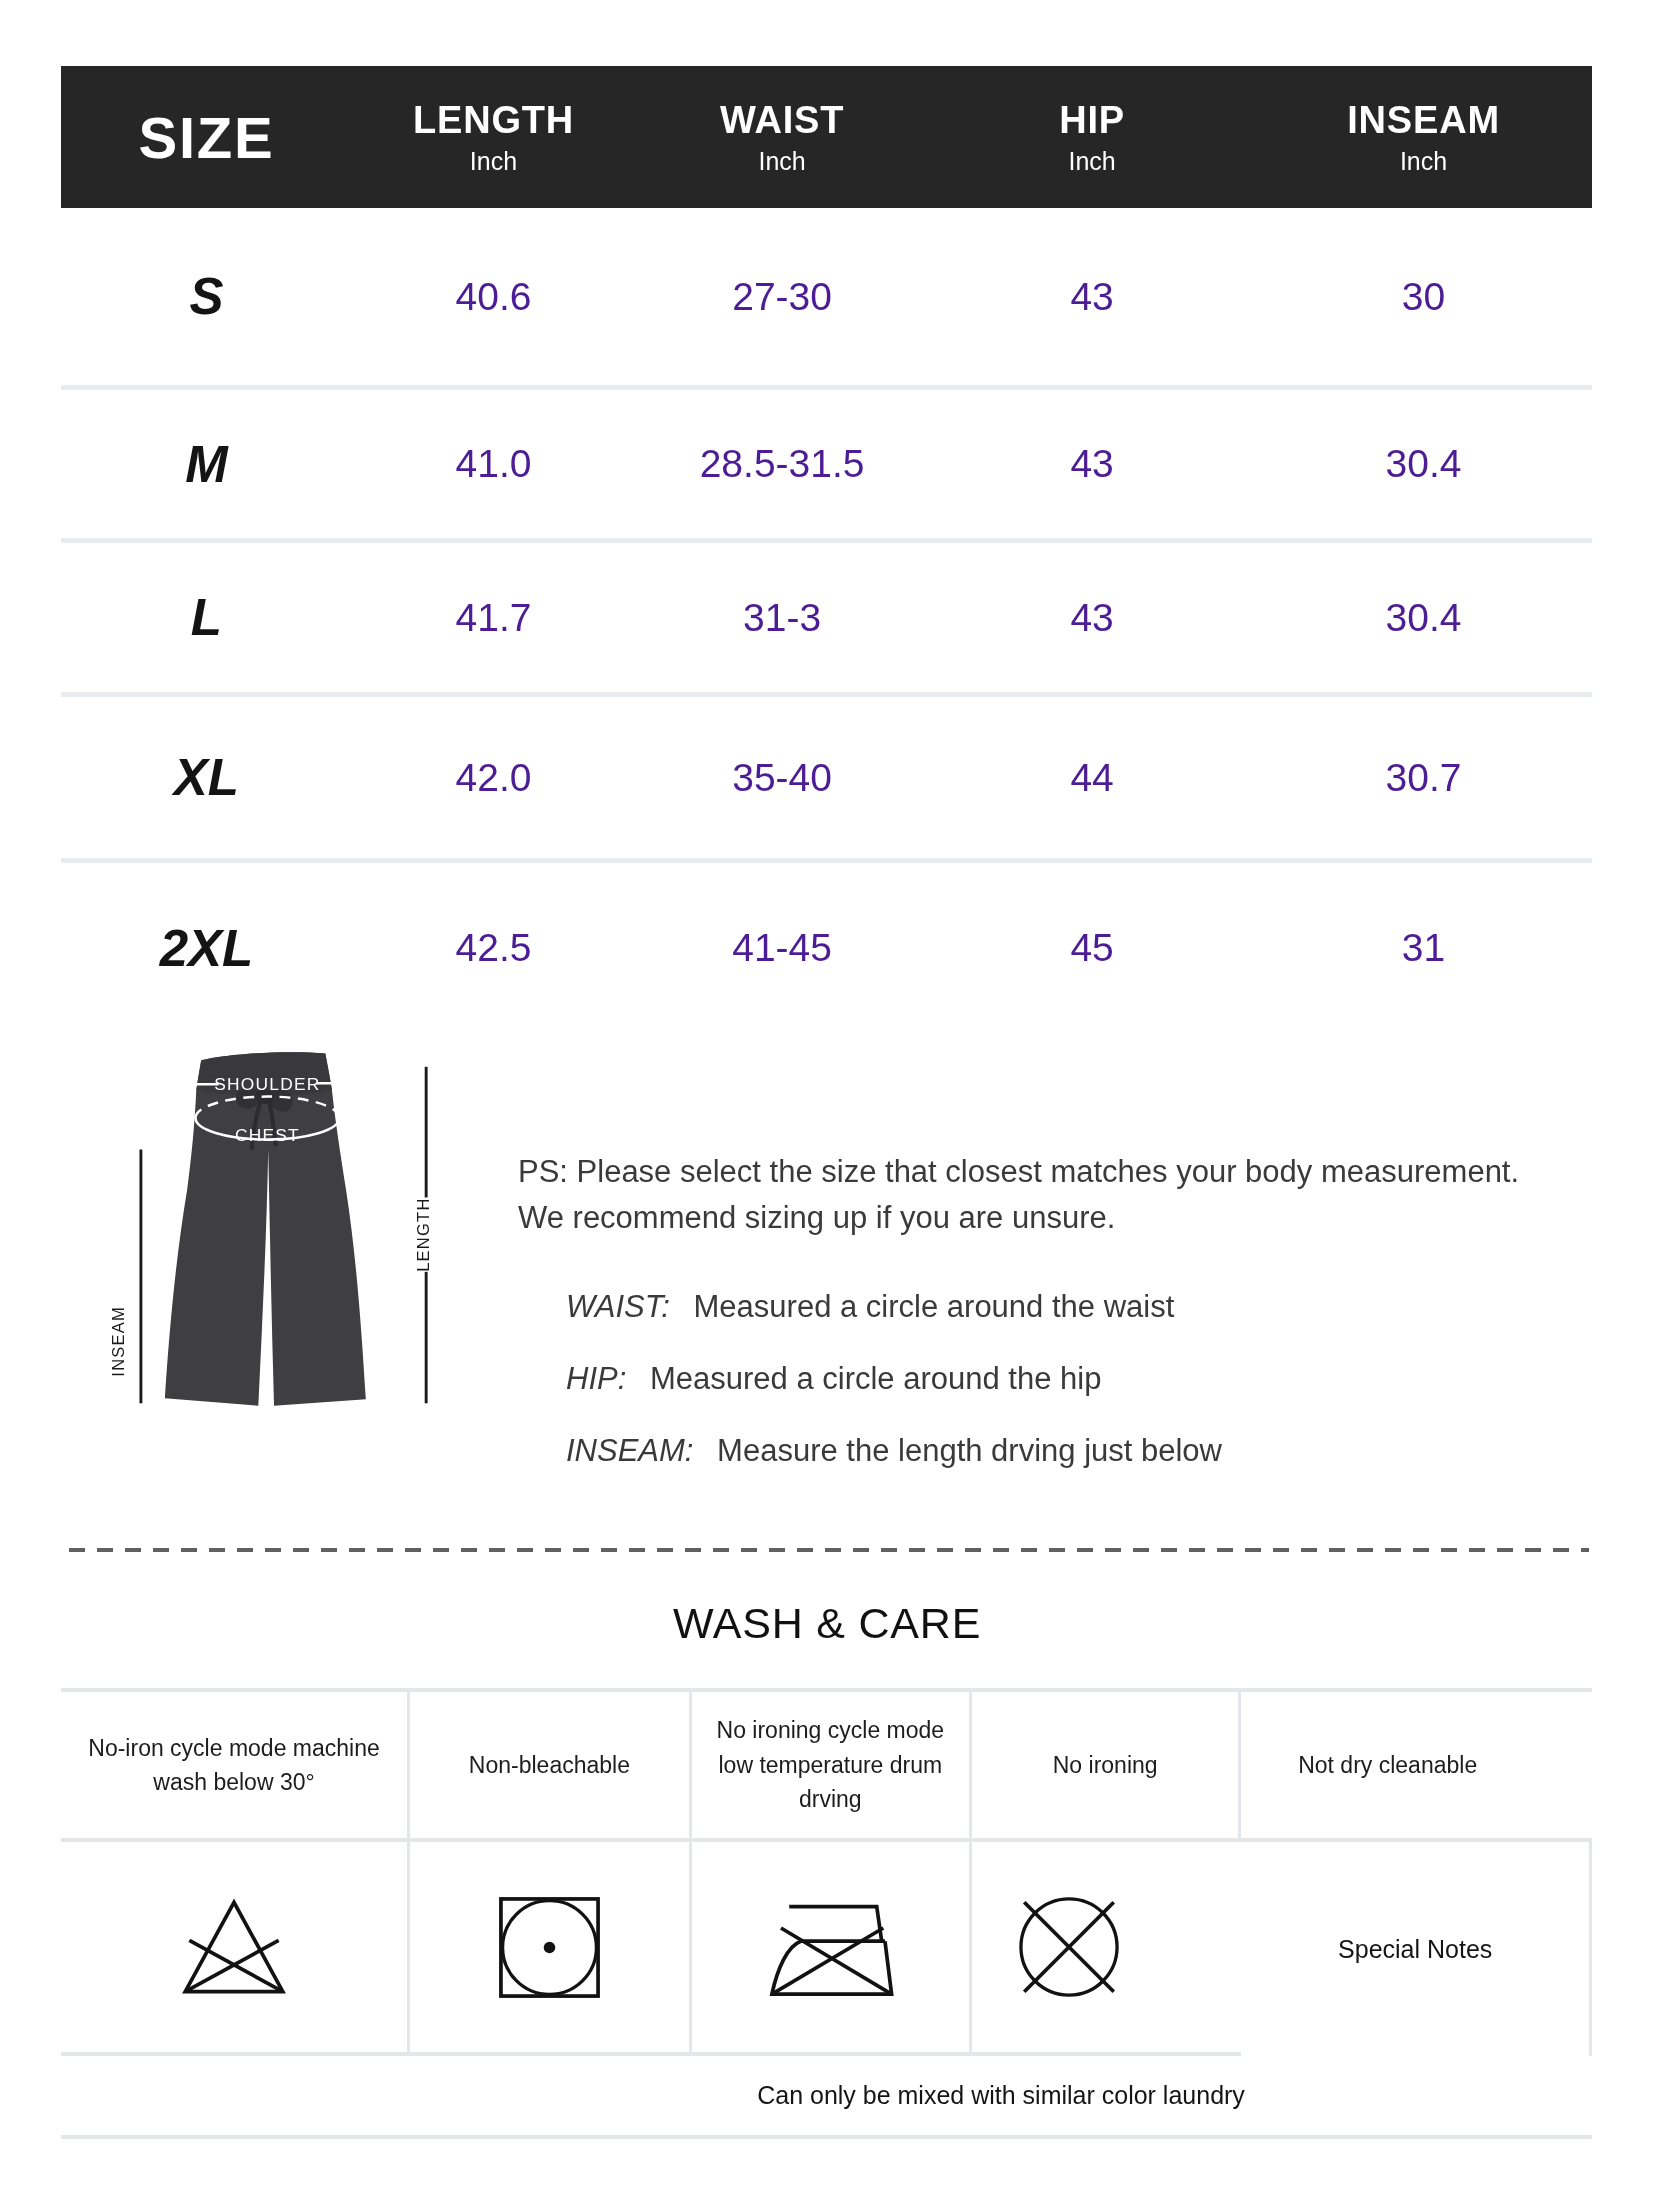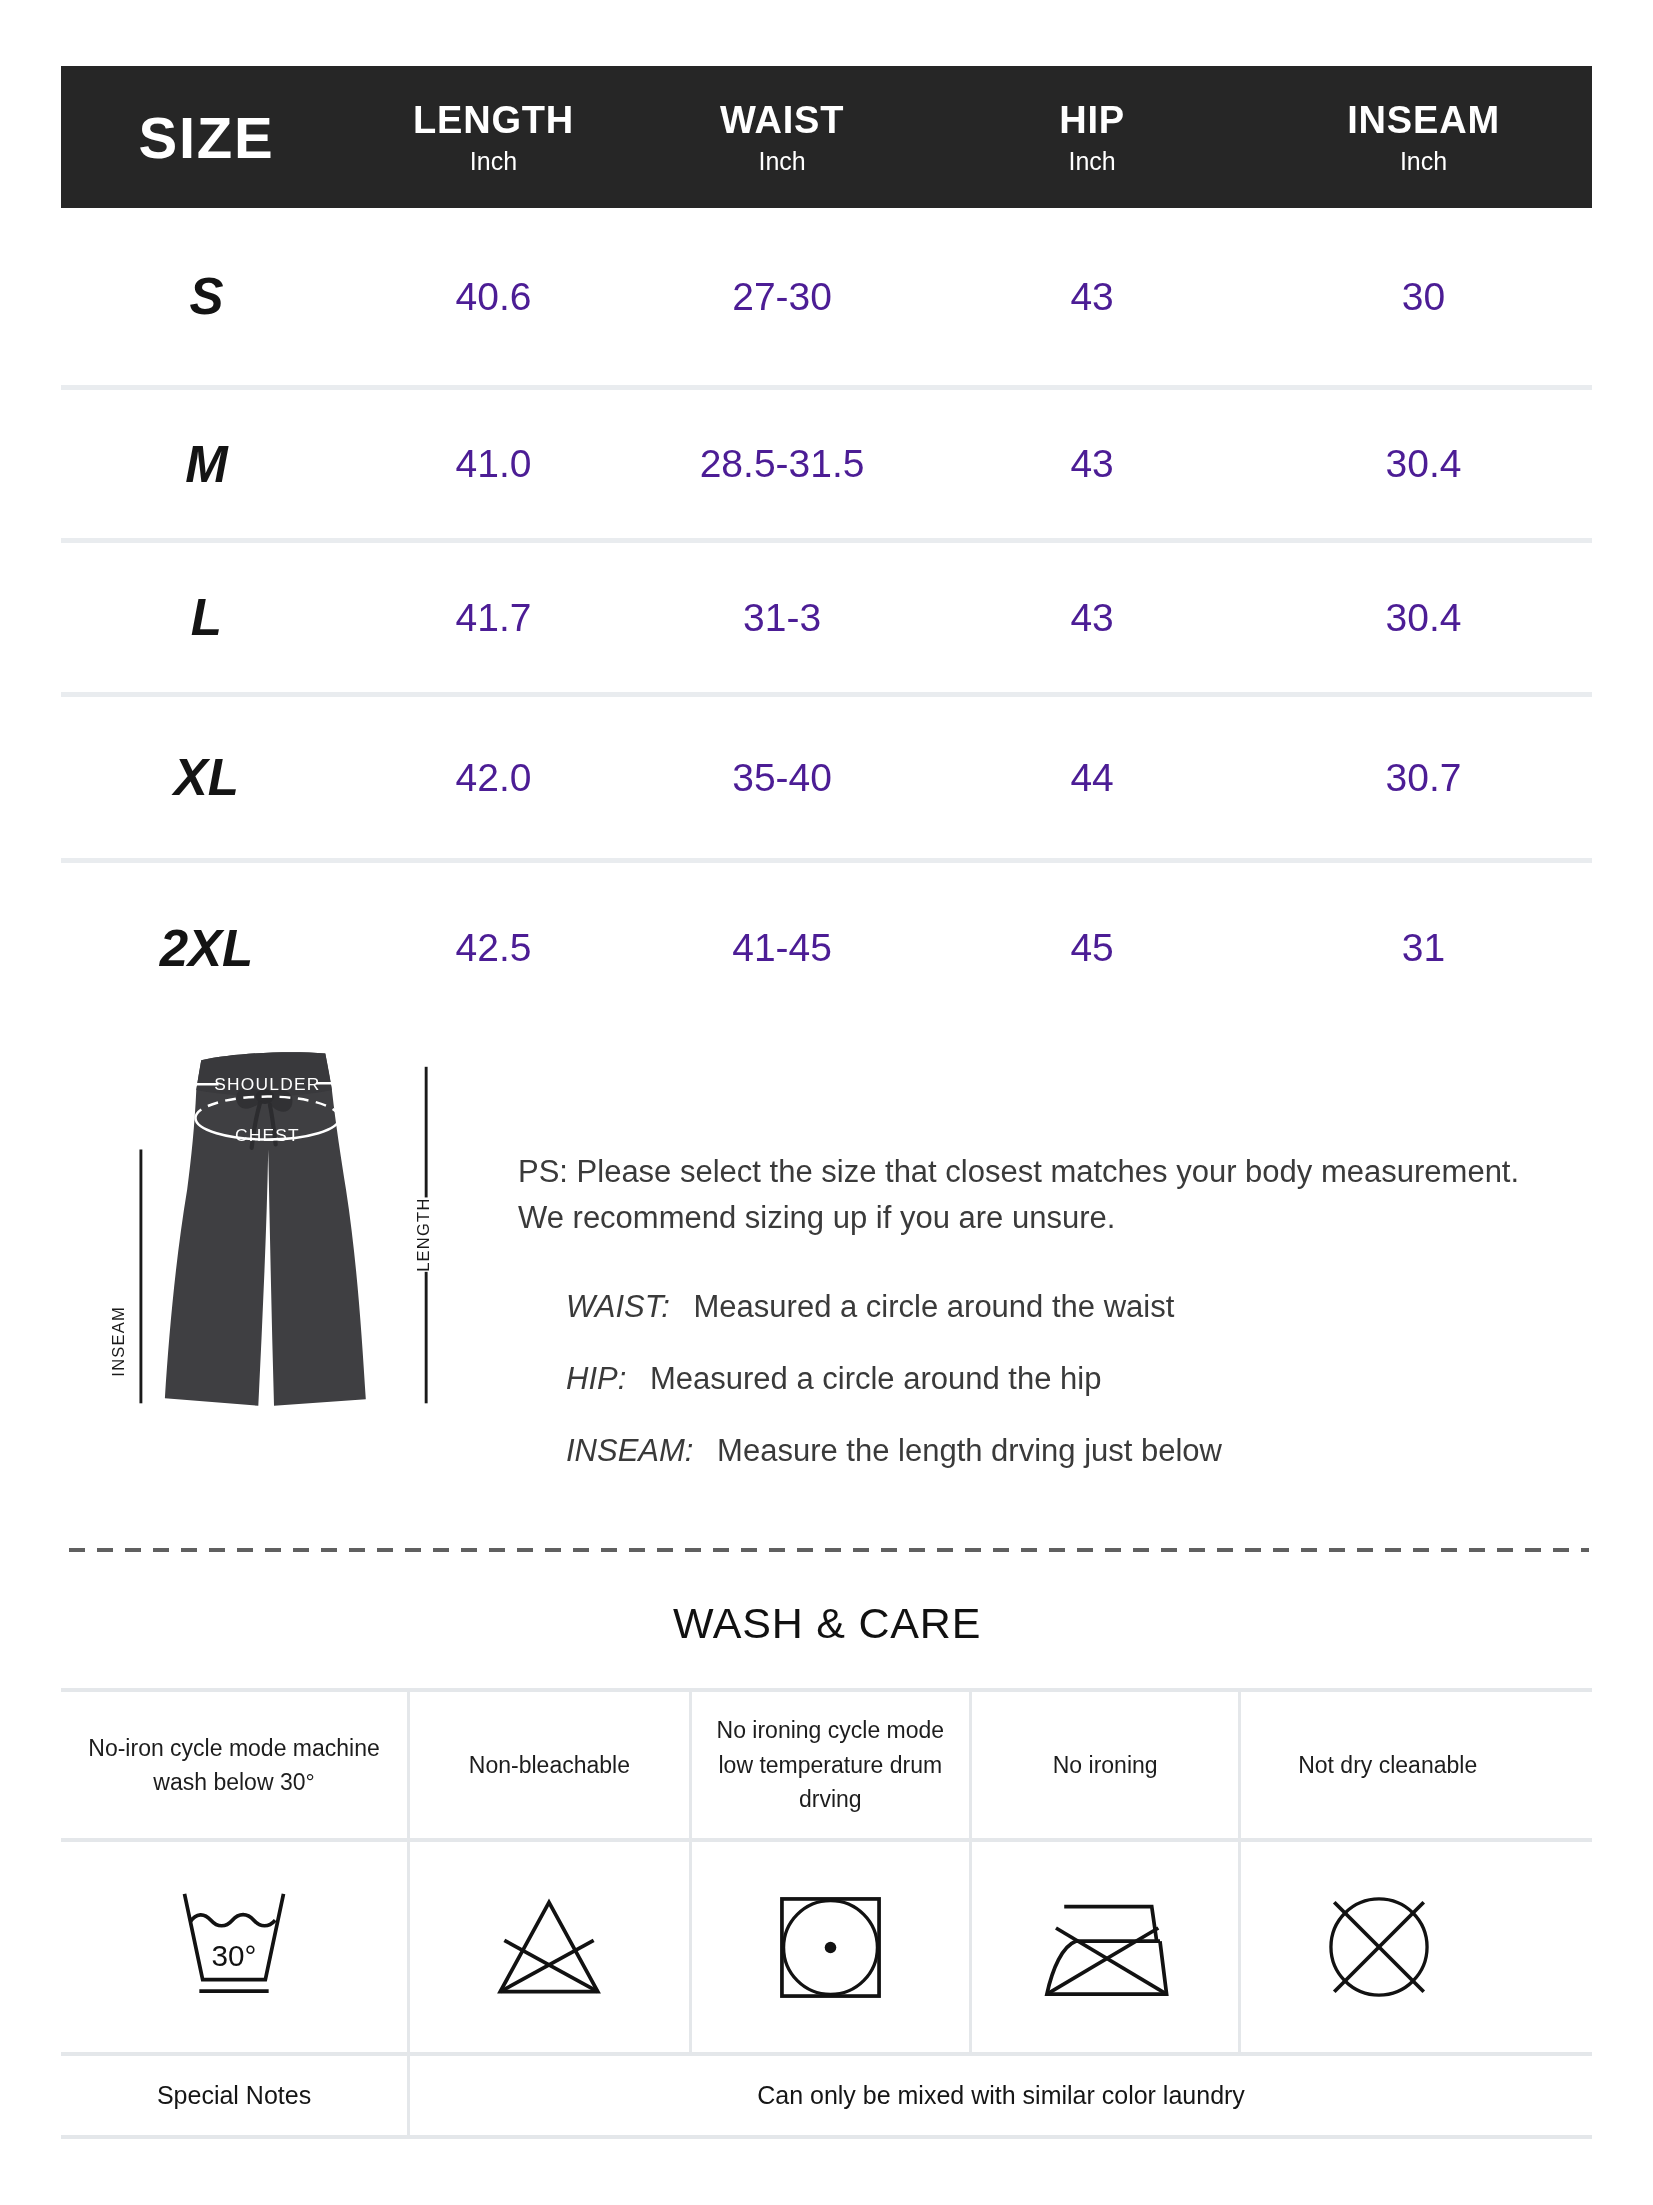--- a/index.html
+++ b/index.html
@@ -176,28 +176,20 @@
 
   <div class="care-table">
 
     <div class="ct ct-vline ct-hline ct-label">No-iron cycle mode machine wash below 30°</div>
     <div class="ct ct-vline ct-hline ct-label">Non-bleachable</div>
     <div class="ct ct-vline ct-hline ct-label">No ironing cycle mode low temperature drum drving</div>
     <div class="ct ct-vline ct-hline ct-label">No ironing</div>
     <div class="ct ct-hline ct-label ct-last">Not dry cleanable</div>
 
     <div class="ct ct-vline ct-hline">
-      <svg class="care-icon" width="132" height="120" viewBox="0 0 160 145">
-        <path d="M20,8 L42,112 L118,112 L140,8" stroke="#121212" stroke-width="4.5" fill="none"></path>
-        <path d="M27,42 C34,31 44,31 52,40 C60,49 70,49 78,40 C86,31 96,31 104,40 C112,49 122,49 130,40" stroke="#121212" stroke-width="4.5" fill="none"></path>
-        <line x1="38" y1="126" x2="122" y2="126" stroke="#121212" stroke-width="4.5"></line>
-        <text x="80" y="96" text-anchor="middle" font-size="36" fill="#121212">30°</text>
-      </svg>
-    </div>
-    <div class="ct ct-vline ct-hline">
       <svg class="care-icon" width="124" height="106" viewBox="0 0 150 128">
         <path d="M75,10 L16,118 L134,118 Z" stroke="#121212" stroke-width="4.5" fill="none"></path>
         <line x1="21" y1="56" x2="134" y2="118" stroke="#121212" stroke-width="4.5"></line>
         <line x1="129" y1="56" x2="16" y2="118" stroke="#121212" stroke-width="4.5"></line>
       </svg>
     </div>
     <div class="ct ct-vline ct-hline">
       <svg class="care-icon" width="107" height="107" viewBox="0 0 130 130">
         <rect x="6" y="6" width="118" height="118" stroke="#121212" stroke-width="4.5" fill="none"></rect>
         <circle cx="65" cy="65" r="57" stroke="#121212" stroke-width="4" fill="none"></circle>

